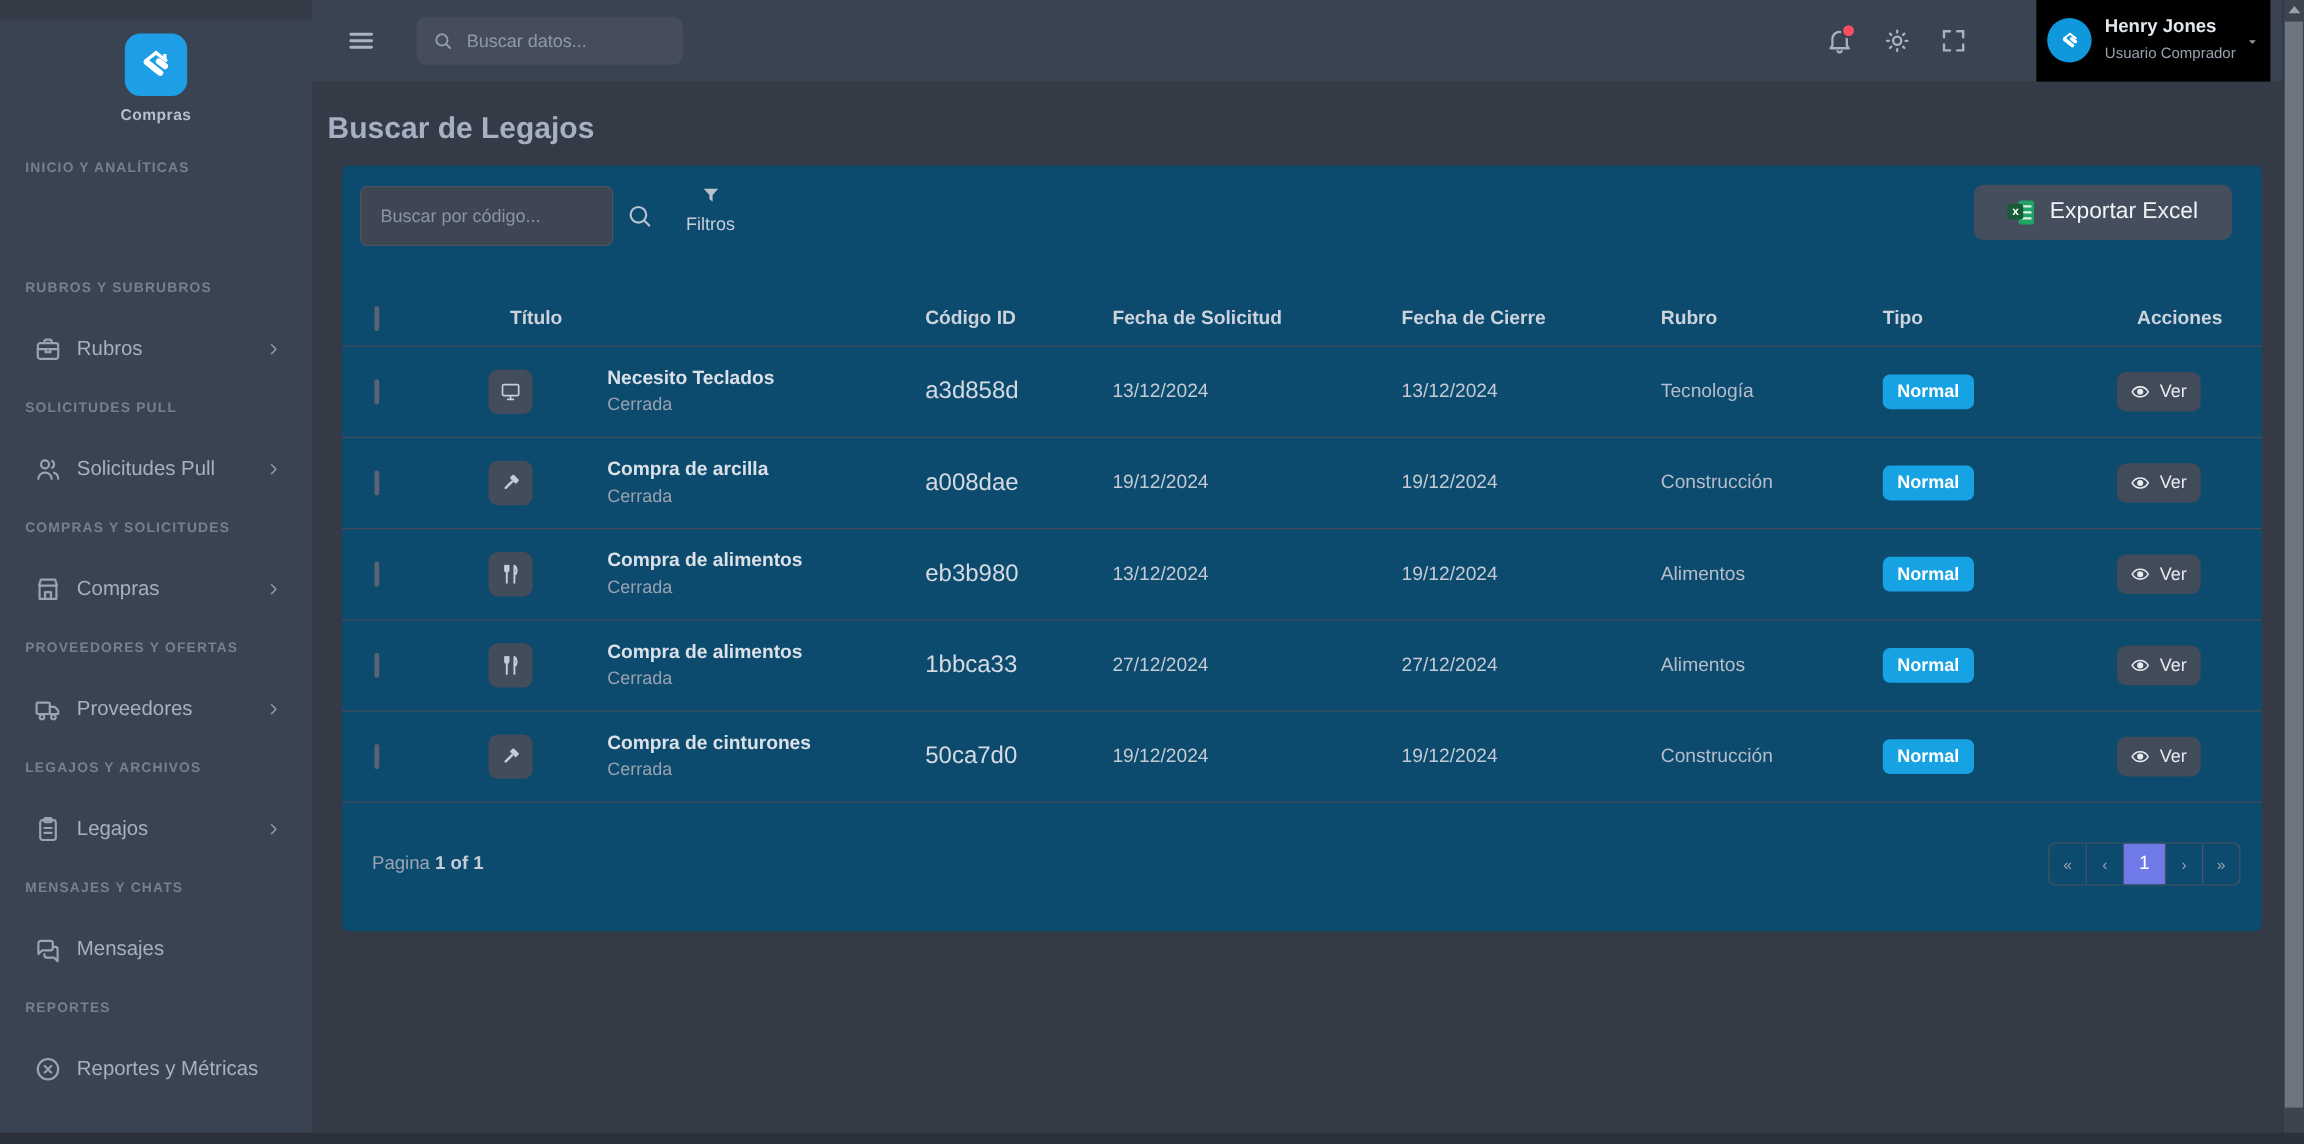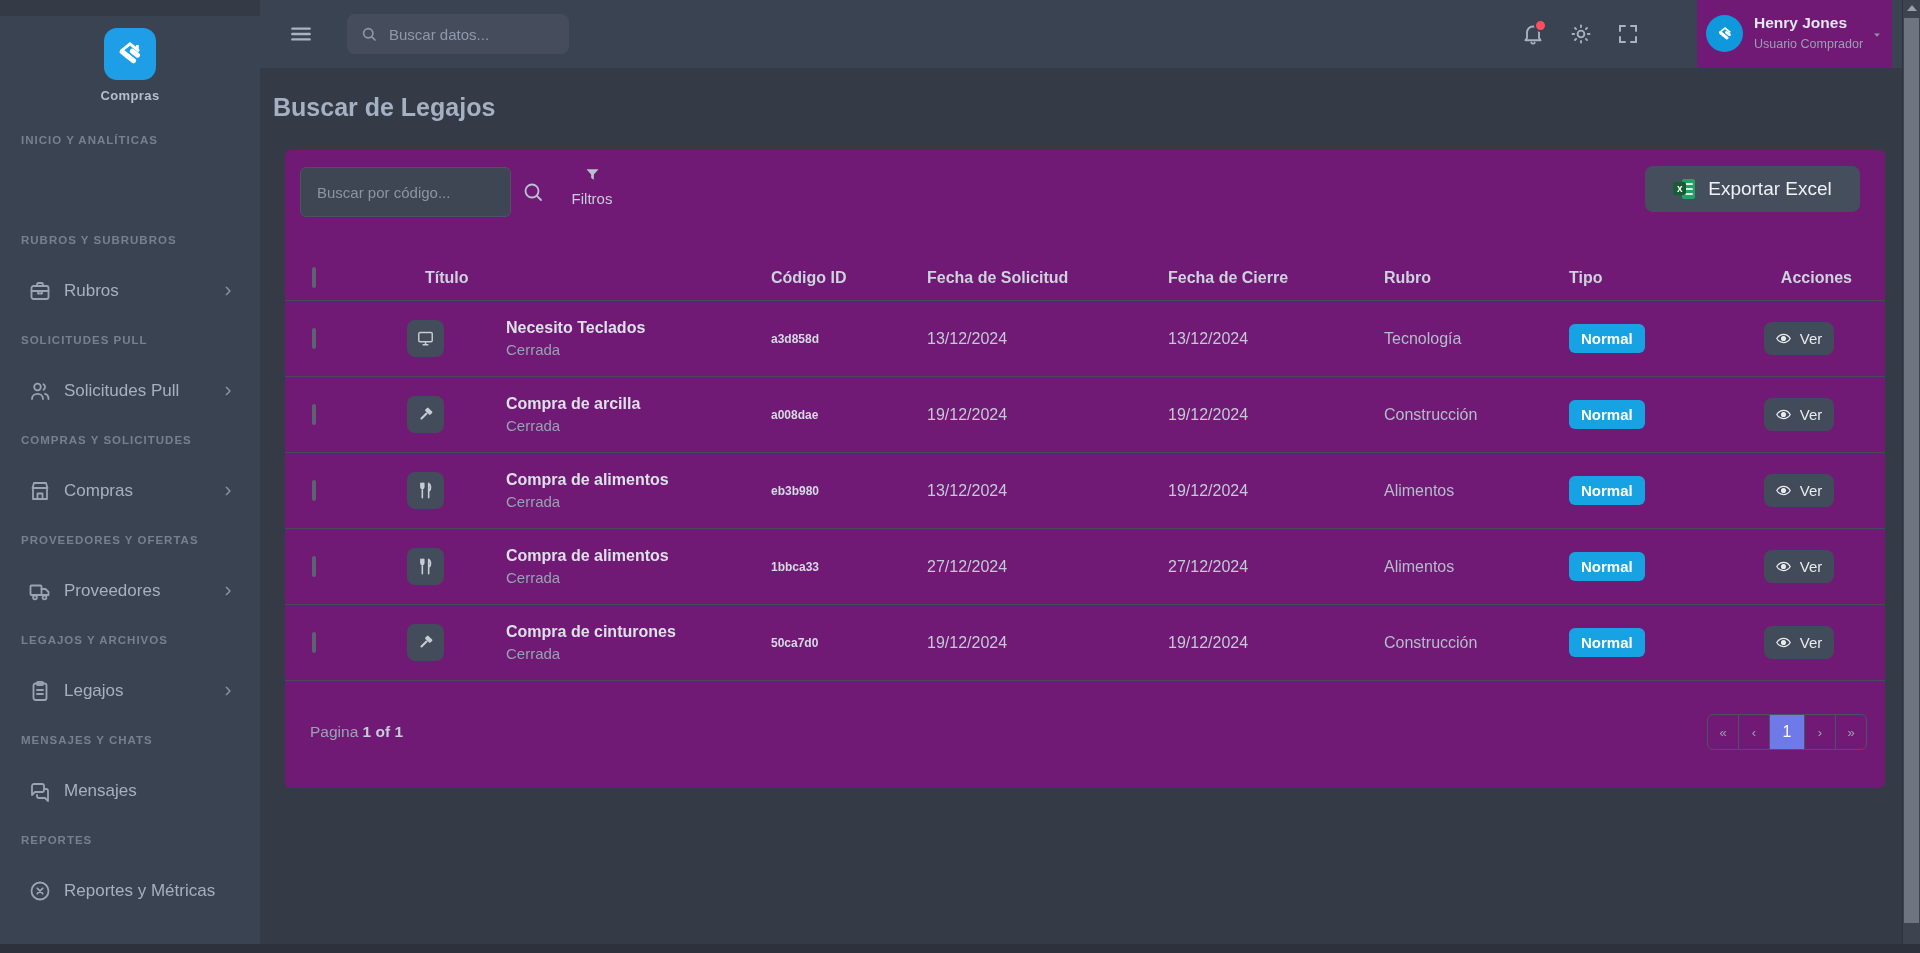--- a/index.html
+++ b/index.html
@@ -26,31 +26,31 @@
   .burger{position:absolute;left:28px;top:21px;width:26px;height:26px;color:#aab3c1;cursor:pointer;}
   .tsearch{position:absolute;left:87px;top:14px;width:222px;height:40px;background:#454d5c;border-radius:8px;
            display:flex;align-items:center;}
   .tsearch .ic{width:18px;height:18px;color:#8f99a9;margin-left:13px;}
   .tsearch input{background:transparent;border:none;outline:none;color:#cfd6e0;font-size:15px;margin-left:9px;width:165px;
                  font-family:"Liberation Sans",sans-serif;}
   .tsearch input::placeholder{color:#8f99a9;}
   .top-ic{position:absolute;top:22px;width:24px;height:24px;color:#a8b1bf;cursor:pointer;}
   .bell-dot{position:absolute;right:-2px;top:-3px;width:9px;height:9px;border-radius:50%;background:#ff4d61;
             border:2px solid #3a4351;}
-  .userbox{position:absolute;right:28px;top:0;width:195px;height:68px;background:#701a75;cursor:pointer;}
+  .userbox{position:absolute;right:28px;top:0;width:195px;height:68px;background:#000000;cursor:pointer;}
   .avatar{position:absolute;left:9px;top:15px;width:37px;height:37px;border-radius:50%;background:#0f98dc;
           display:flex;align-items:center;justify-content:center;}
   .uname{position:absolute;left:57px;top:14px;font-size:15.5px;font-weight:bold;color:#e2e7ee;}
   .urole{position:absolute;left:57px;top:37px;font-size:12.5px;color:#97a1af;}
   .uchev{position:absolute;right:8px;top:28px;width:14px;height:14px;color:#8d97a6;}
 
   
   .main{position:absolute;left:260px;top:68px;width:1660px;height:885px;background:#343b46;}
   .page-title{position:absolute;left:13px;top:8px;font-size:25px;font-weight:bold;color:#a5b0c2;}
-  .card{position:absolute;left:25px;top:82px;width:1600px;height:638px;background:#701a75;border-radius:6px;}
+  .card{position:absolute;left:25px;top:70px;width:1600px;height:638px;background:#0c4a6e;border-radius:6px;}
 
   
   .csearch{position:absolute;left:15px;top:17px;width:211px;height:50px;background:#3e4653;
            border:1px solid #4b5462;border-radius:6px;box-sizing:border-box;display:flex;align-items:center;}
   .csearch input{background:transparent;border:none;outline:none;color:#cfd6e0;font-size:15px;margin-left:14px;width:180px;
                  font-family:"Liberation Sans",sans-serif;}
   .csearch input::placeholder{color:#8b95a3;}
   .lens-btn{position:absolute;left:236px;top:30px;width:24px;height:24px;color:#b9c2cf;cursor:pointer;}
   .filters{position:absolute;left:280px;top:16px;width:54px;text-align:center;cursor:pointer;}
   .filters .ic{width:17px;height:17px;color:#b9c2cf;display:inline-block;}
@@ -72,21 +72,21 @@
   .tr{height:75px;}
   .cb{width:20px;height:20px;border:2px solid #5b6373;border-radius:5px;margin-left:27px;cursor:pointer;box-sizing:border-box;}
   .h-tit{padding-left:45px;}
   .cell-title{display:flex;align-items:center;padding-left:27px;gap:48px;}
   .tile{width:37px;height:37px;border-radius:8px;background:#434c5a;color:#c6cdd7;
         display:flex;align-items:center;justify-content:center;flex:0 0 37px;}
   .tile .ic{width:19px;height:19px;}
   .tt{margin-left:14px;}
   .tt .t1{font-size:16px;font-weight:bold;color:#dce1e8;}
   .tt .t2{font-size:15px;color:#98a2b0;margin-top:4px;}
-  .code{font-size:12px;font-weight:bold;color:#d4dae2;}
+  .code{font-size:20px;font-weight:normal;color:#d4dae2;}
   .date{font-size:16px;color:#c3cad4;}
   .rubro{font-size:16px;color:#b4bdc9;}
   .badge{display:inline-block;background:#17a2e3;color:#fff;font-size:15px;font-weight:bold;
          padding:6px 12px;border-radius:6px;}
   .acc-h{text-align:right;padding-right:33px;}
   .acc-c{display:flex;justify-content:center;padding-right:33px;}
   .ver-btn{width:70px;height:33px;background:#424b59;border-radius:8px;display:flex;align-items:center;
            justify-content:center;gap:8px;color:#e8ebef;font-size:15px;cursor:pointer;}
   .ver-btn .ic{width:17px;height:17px;}
 

